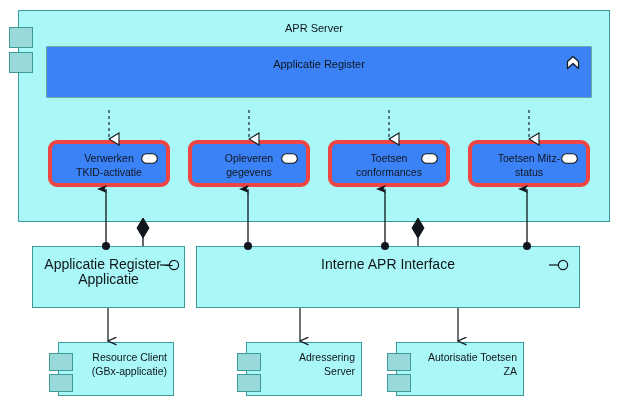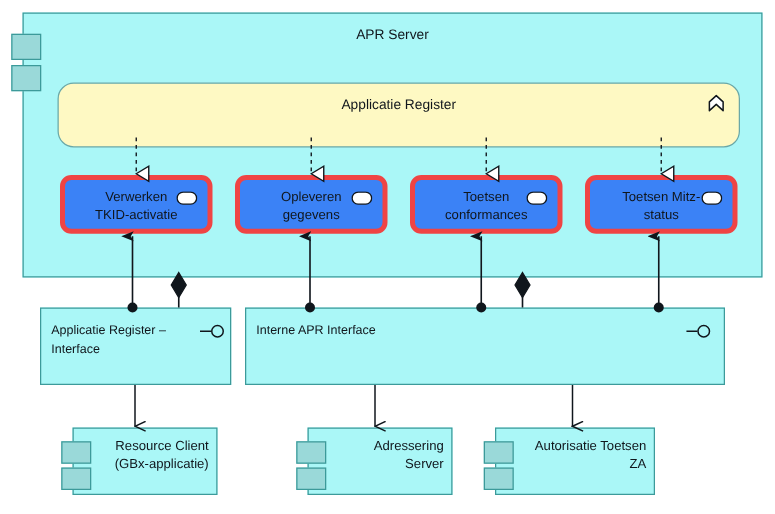--- a/index.html
+++ b/index.html
@@ -25,22 +25,22 @@
     text-align:center;font-size:11px;color:#10161c;
   }
   .comp-tab{
     position:absolute;background:#9ad9d9;border:1px solid #3c9a9a;
   }
   .apr-server .tab1{left:-10px;top:16px;width:22px;height:19px;}
   .apr-server .tab2{left:-10px;top:41px;width:22px;height:19px;}
 
   
   .app-register{
-    left:46px;top:66px;width:546px;height:52px;
-    background:#fef9c3;border:1px solid #6aa8a8;border-radius:13px;
+    left:46px;top:46px;width:546px;height:52px;
+    background:#3b82f6;border:1px solid #6aa8a8;border-radius:1px;
   }
   .app-register .ar-title{
     position:absolute;left:0;right:0;top:11px;
     text-align:center;font-size:11px;color:#10161c;
   }
   .chevron-ic{position:absolute;right:10px;top:8px;width:16px;height:16px;}
 
   
   .func{
     top:140px;width:122px;height:47px;
@@ -52,21 +52,21 @@
   }
   .func .svc-ic{position:absolute;right:8px;top:9px;width:17px;height:11px;}
   .f1{left:48px;} .f2{left:188px;} .f3{left:328px;} .f4{left:468px;}
 
   
   .iface{
     top:246px;background:#aaf7f7;border:1px solid #3c9a9a;
   }
   .iface .itext{
     position:absolute;left:8px;right:8px;top:10px;
-    text-align:left;font-size:10px;line-height:15px;color:#10161c;
+    text-align:center;font-size:14px;line-height:15px;color:#10161c;
   }
   .ifaceA{left:32px;width:153px;height:62px;}
   .ifaceB{left:196px;width:384px;height:62px;}
   .lolli{position:absolute;width:22px;height:12px;}
 
   
   .leaf{
     top:342px;height:54px;background:#aaf7f7;border:1px solid #3c9a9a;
   }
   .leaf .ltext{
@@ -133,21 +133,21 @@
       <span>status</span>
     </div>
     <svg class="svc-ic" viewBox="0 0 17 11">
       <rect x="0.7" y="0.7" width="15.6" height="9.6" rx="4.8" fill="#ffffff" stroke="#10161c" stroke-width="1.1"></rect>
     </svg>
   </div>
 
   <div class="node iface ifaceA">
     <div class="itext">
       <span>Applicatie Register –</span><br>
-      <span>Interface</span>
+      <span>Applicatie</span>
     </div>
     <svg class="lolli" style="left:127px;top:12px;" viewBox="0 0 22 12">
       <line x1="0" y1="6" x2="9" y2="6" stroke="#10161c" stroke-width="1.2"></line>
       <circle cx="14" cy="6" r="4.6" fill="none" stroke="#10161c" stroke-width="1.2"></circle>
     </svg>
   </div>
 
   <div class="node iface ifaceB">
     <div class="itext">
       <span>Interne APR Interface</span>

